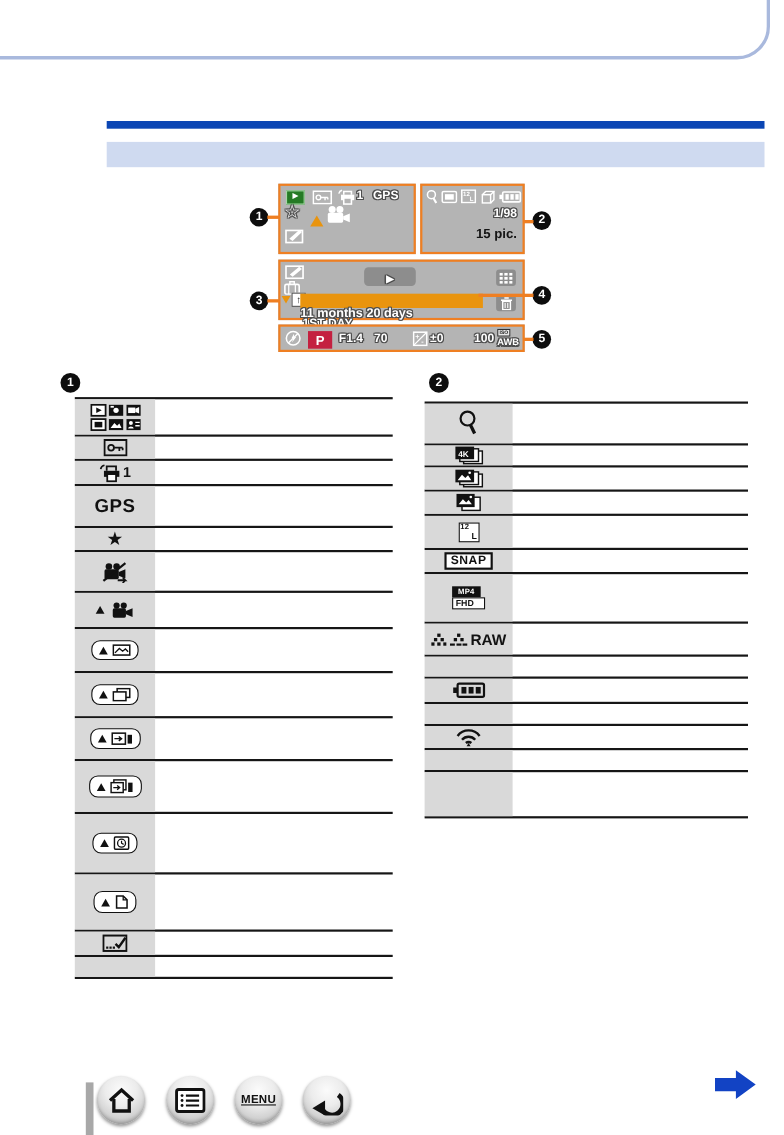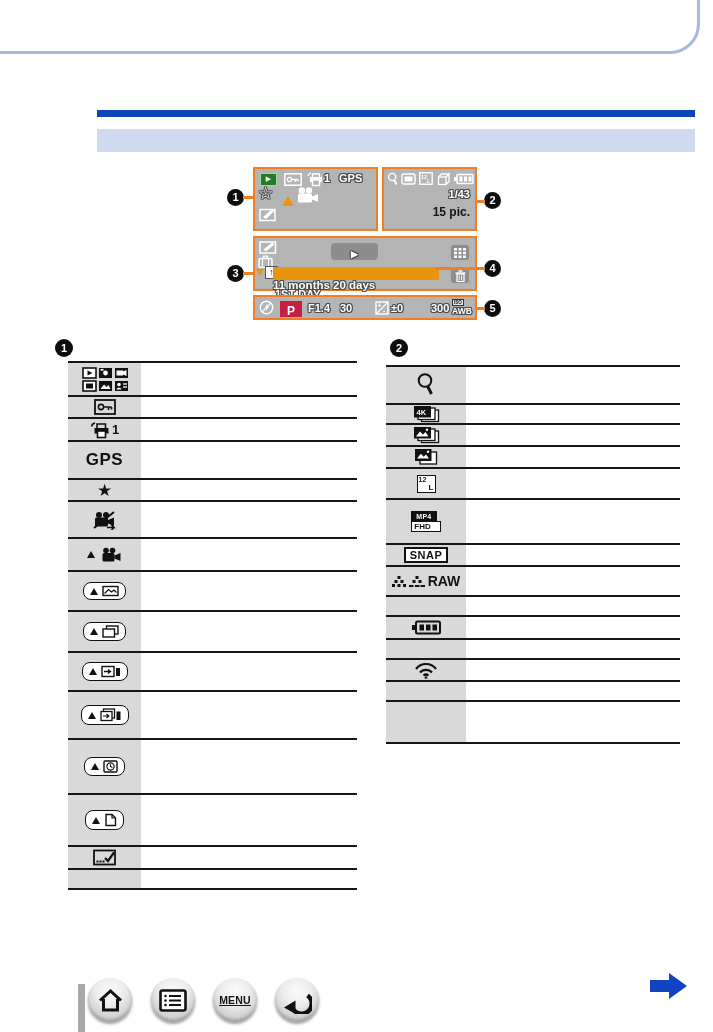--- a/index.html
+++ b/index.html
@@ -98,21 +98,21 @@
     <rect x="1.5" y="4" width="7.5" height="7.5" fill="none" stroke="#fff" stroke-width="1.3"></rect>
     <path d="M1.5 4 L4.5 1 L12 1 L9 4 M12 1 V8.5 L9 11.5" fill="none" stroke="#fff" stroke-width="1.3"></path>
   </svg>
   <svg class="abs" style="left:69px;top:4px;" width="22" height="12">
     <rect x="4" y="1.5" width="16" height="9" rx="1" fill="none" stroke="#fff" stroke-width="1.5"></rect>
     <rect x="1" y="4" width="3" height="4" fill="#fff"></rect>
     <rect x="6.5" y="3.5" width="3" height="5" fill="#fff"></rect>
       <rect x="11" y="3.5" width="3" height="5" fill="#fff"></rect>
       <rect x="15.5" y="3.5" width="3" height="5" fill="#fff"></rect>
   </svg>
-  <span class="abs otext" style="right:5px;top:19px;font-size:11px;">1/43</span>
+  <span class="abs otext" style="right:5px;top:19px;font-size:11px;">1/98</span>
   <span class="abs" style="right:5px;top:36px;font-size:12px;font-weight:bold;color:#141414;">15 pic.</span>
 </div>
 
 <div class="screenbox" style="left:253px;top:236px;width:224px;height:55px;">
   <svg class="abs" style="left:4px;top:2px;" width="18" height="14">
     <rect x="1" y="2" width="15.5" height="11" fill="none" stroke="#fff" stroke-width="1.5"></rect>
     <path d="M4.5 9.5 L13 2.5 L15.5 4.5 L7 11.5 Z" fill="#fff"></path>
   </svg>
   <span class="abs" style="left:76px;top:5px;width:47px;height:17px;background:#8d8d8d;border-radius:4px;text-align:center;"><span class="otext" style="font-size:9px;line-height:16px;">▶</span></span>
   <span class="abs graybtn" style="left:196px;top:7px;width:18px;height:15px;">
@@ -155,29 +155,29 @@
 </div>
 
 <div class="screenbox" style="left:253px;top:295px;width:224px;height:25px;">
   <svg class="abs" style="left:4px;top:3px;" width="15" height="15">
     <circle cx="7.5" cy="7.5" r="6.2" fill="none" stroke="#fff" stroke-width="1.4"></circle>
     <path d="M8.2 3.5 L6 7.5 H7.6 L6.5 11.3 L10.3 6.4 H8.4 Z" fill="#fff"></path>
     <line x1="3.2" y1="11.8" x2="11.8" y2="3.2" stroke="#fff" stroke-width="1.2"></line>
   </svg>
   <span class="abs" style="left:25px;top:4px;width:22px;height:16px;background:#c42040;text-align:center;"><span style="color:#fff;font-weight:bold;font-size:12px;line-height:16px;">P</span></span>
   <span class="abs otext" style="left:53px;top:5px;font-size:11px;">F1.4</span>
-  <span class="abs otext" style="left:85px;top:5px;font-size:11px;">30</span>
+  <span class="abs otext" style="left:85px;top:5px;font-size:11px;">70</span>
   <svg class="abs" style="left:120px;top:4px;" width="14" height="14">
     <rect x="1" y="1" width="12" height="12" fill="none" stroke="#fff" stroke-width="1.4"></rect>
     <line x1="13" y1="1" x2="1" y2="13" stroke="#fff" stroke-width="1.1"></line>
     <text x="2.6" y="6.8" font-size="6.5" font-weight="bold" fill="#fff">+</text>
     <text x="8" y="12" font-size="6.5" font-weight="bold" fill="#fff">-</text>
   </svg>
   <span class="abs otext" style="left:136px;top:5px;font-size:11px;">±0</span>
-  <span class="abs otext" style="left:176px;top:5px;font-size:11px;">300</span>
+  <span class="abs otext" style="left:176px;top:5px;font-size:11px;">100</span>
   <span class="abs" style="left:197px;top:2px;width:12px;height:7px;background:#e8e8e8;border:1px solid #333;box-sizing:border-box;font-size:4.5px;line-height:5px;text-align:center;color:#111;font-weight:bold;">ISO</span>
   <span class="abs otext" style="left:197px;top:9px;font-size:8.5px;">AWB</span>
 </div>
 
 <span class="co" style="left:227px;top:189px;">1</span>
 <span class="co" style="left:484px;top:192px;">2</span>
 <span class="co" style="left:227px;top:265px;">3</span>
 <span class="co" style="left:484px;top:260px;">4</span>
 <span class="co" style="left:484px;top:300px;">5</span>
 <span class="cline" style="left:243px;top:196px;width:11px;"></span>
@@ -412,32 +412,32 @@
   </div>
   <div class="trow" style="height:31px;">
     <div class="icell">
       <span class="mini" style="width:19px;height:18px;border:1.6px solid #111;position:relative;background:#fff;">
         <span style="position:absolute;left:1px;top:0px;font-size:7px;font-weight:bold;">12</span>
         <span style="position:absolute;right:1px;bottom:0px;font-size:8px;font-weight:bold;">L</span>
       </span>
     </div>
     <div class="dcell"></div>
   </div>
+  <div class="trow" style="height:22px;">
+    <div class="icell">
+      <span style="border:2px solid #111;background:#fff;font-size:11px;font-weight:bold;padding:0 4px;letter-spacing:0.5px;">SNAP</span>
+    </div>
+    <div class="dcell"></div>
+  </div>
   <div class="trow" style="height:45px;">
     <div class="icell">
       <span style="display:inline-flex;flex-direction:column;align-items:flex-start;">
         <span style="background:#111;color:#fff;font-size:7px;font-weight:bold;padding:1.5px 5px;letter-spacing:0.3px;">MP4</span>
         <span style="border:1.6px solid #111;background:#fff;color:#111;font-size:8px;font-weight:bold;padding:0 9px 0 2px;">FHD</span>
       </span>
-    </div>
-    <div class="dcell"></div>
-  </div>
-  <div class="trow" style="height:22px;">
-    <div class="icell">
-      <span style="border:2px solid #111;background:#fff;font-size:11px;font-weight:bold;padding:0 4px;letter-spacing:0.5px;">SNAP</span>
     </div>
     <div class="dcell"></div>
   </div>
   <div class="trow" style="height:30px;">
     <div class="icell" style="gap:3px;">
       <svg width="14" height="13">
           <g fill="#111">
             <rect x="5.5" y="1" width="3" height="3"></rect>
             <rect x="2.5" y="5" width="3" height="3"></rect>
             <rect x="8.5" y="5" width="3" height="3"></rect>

